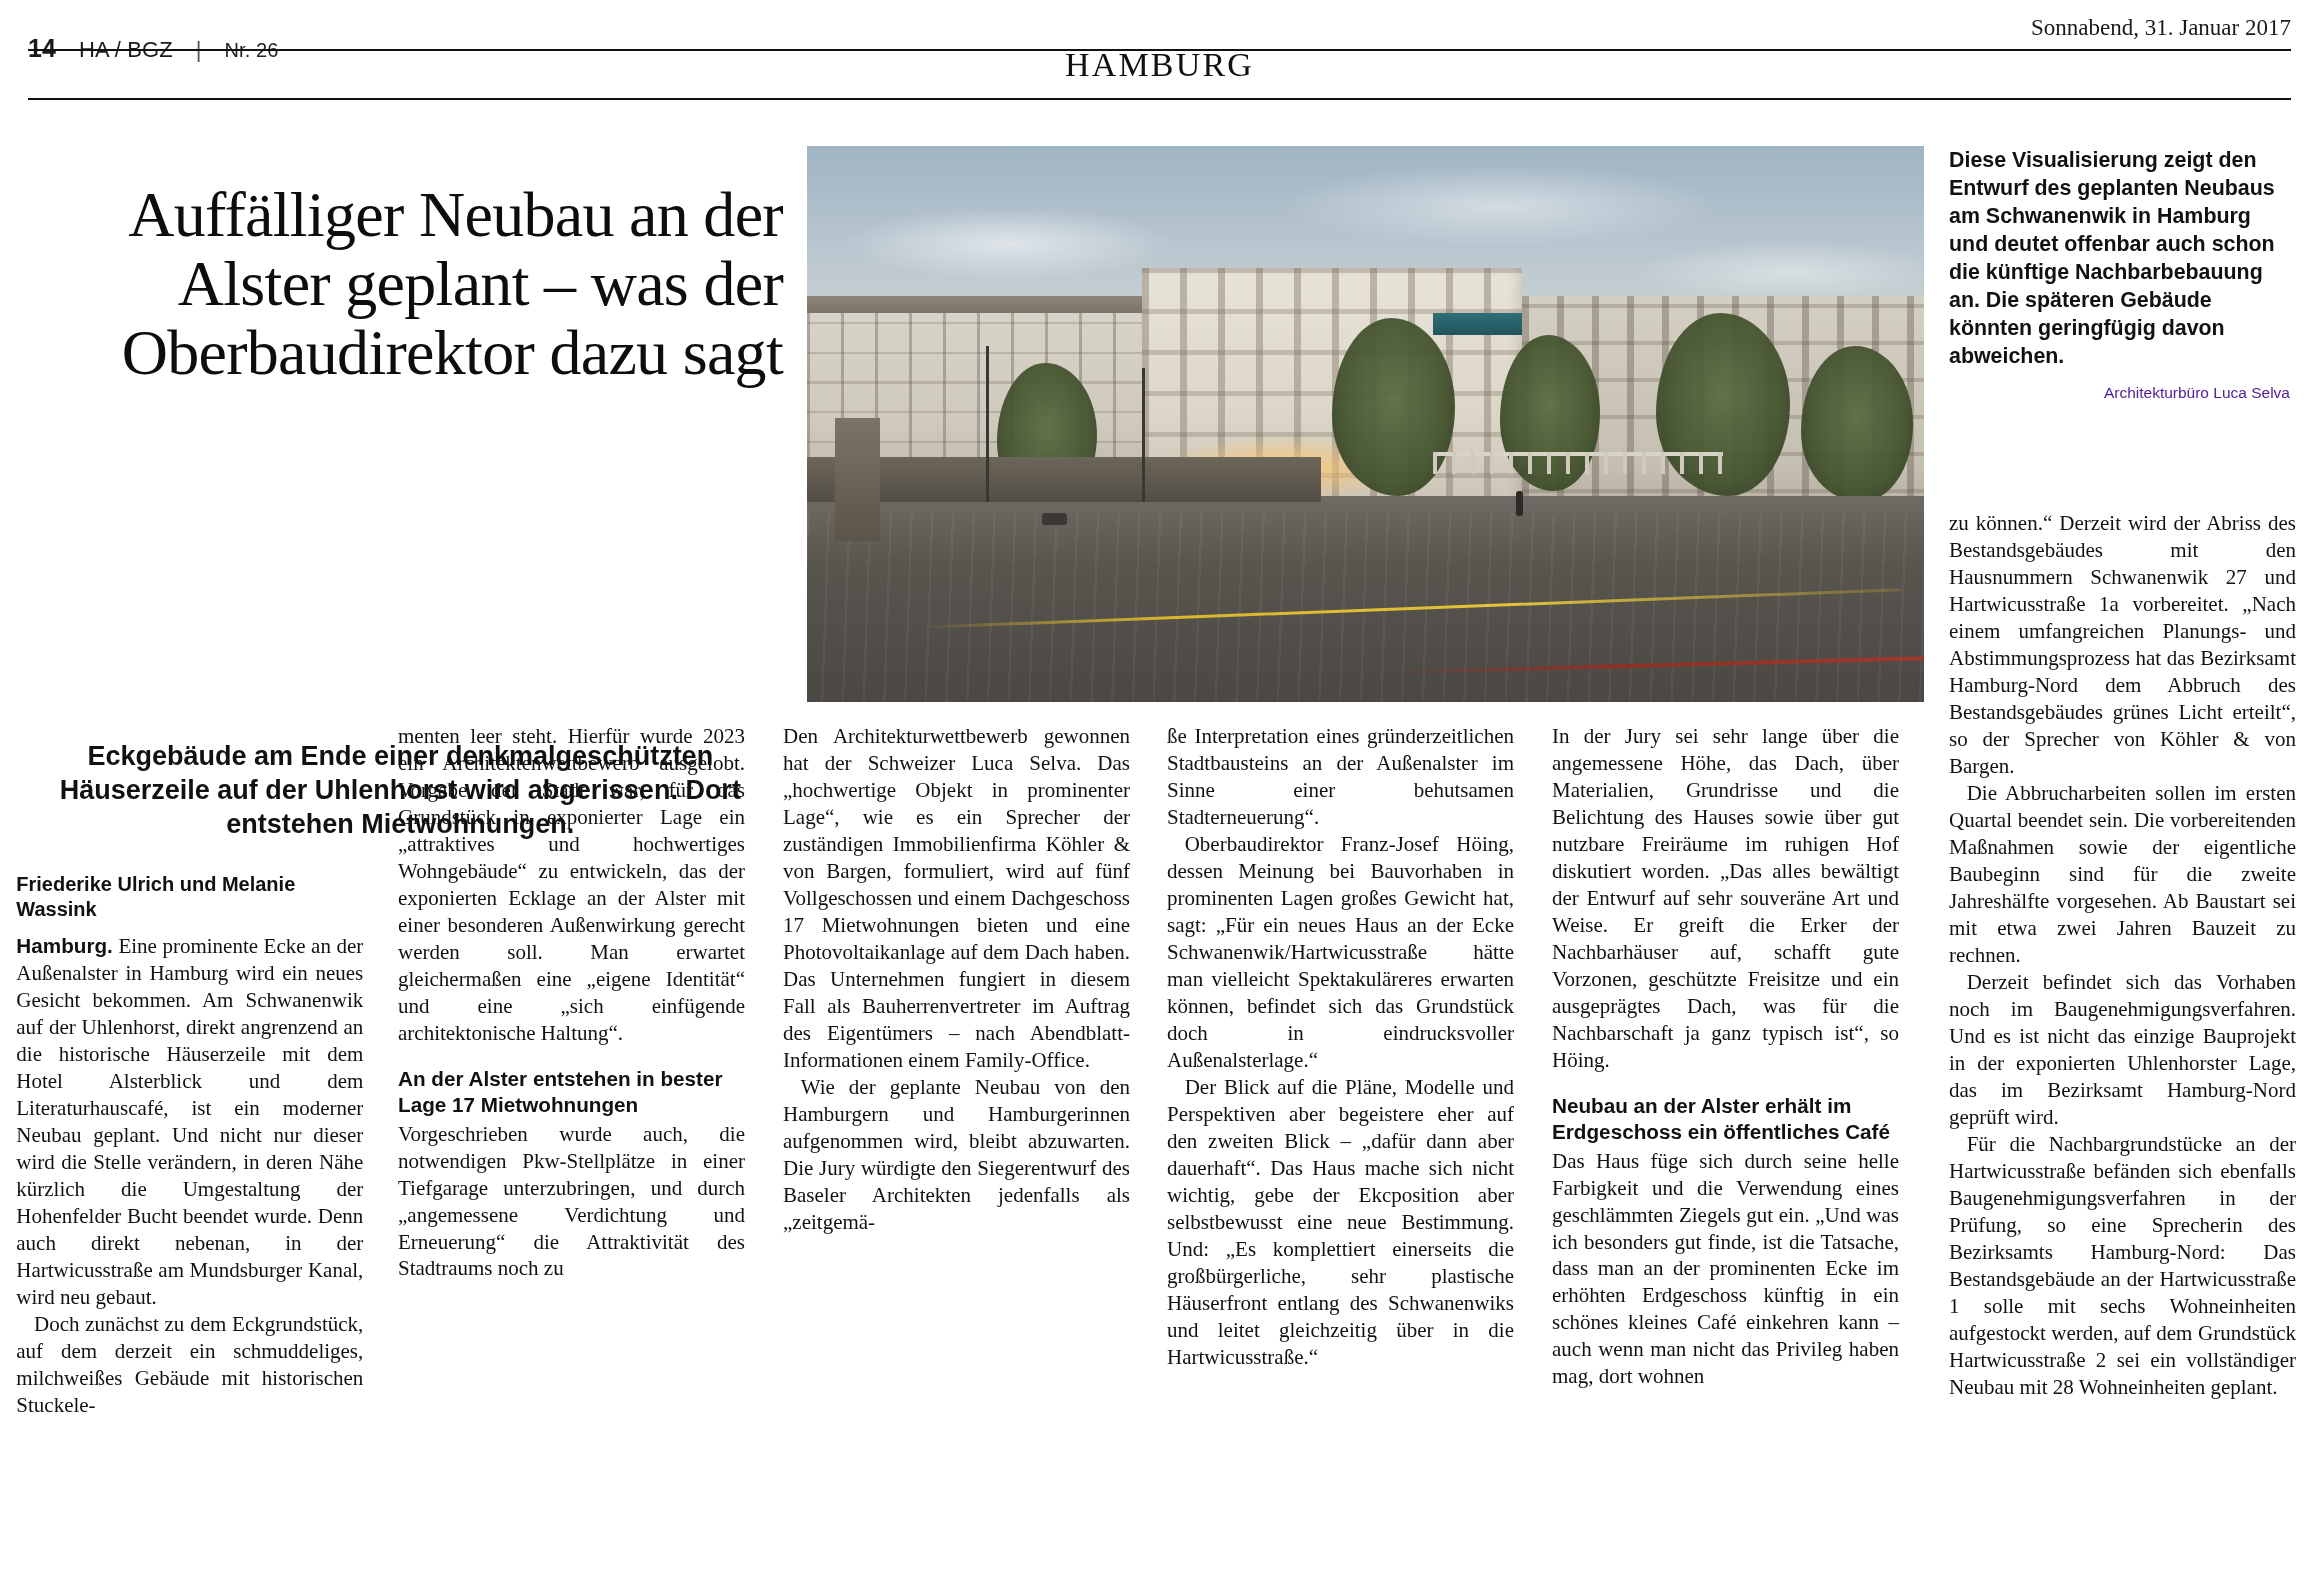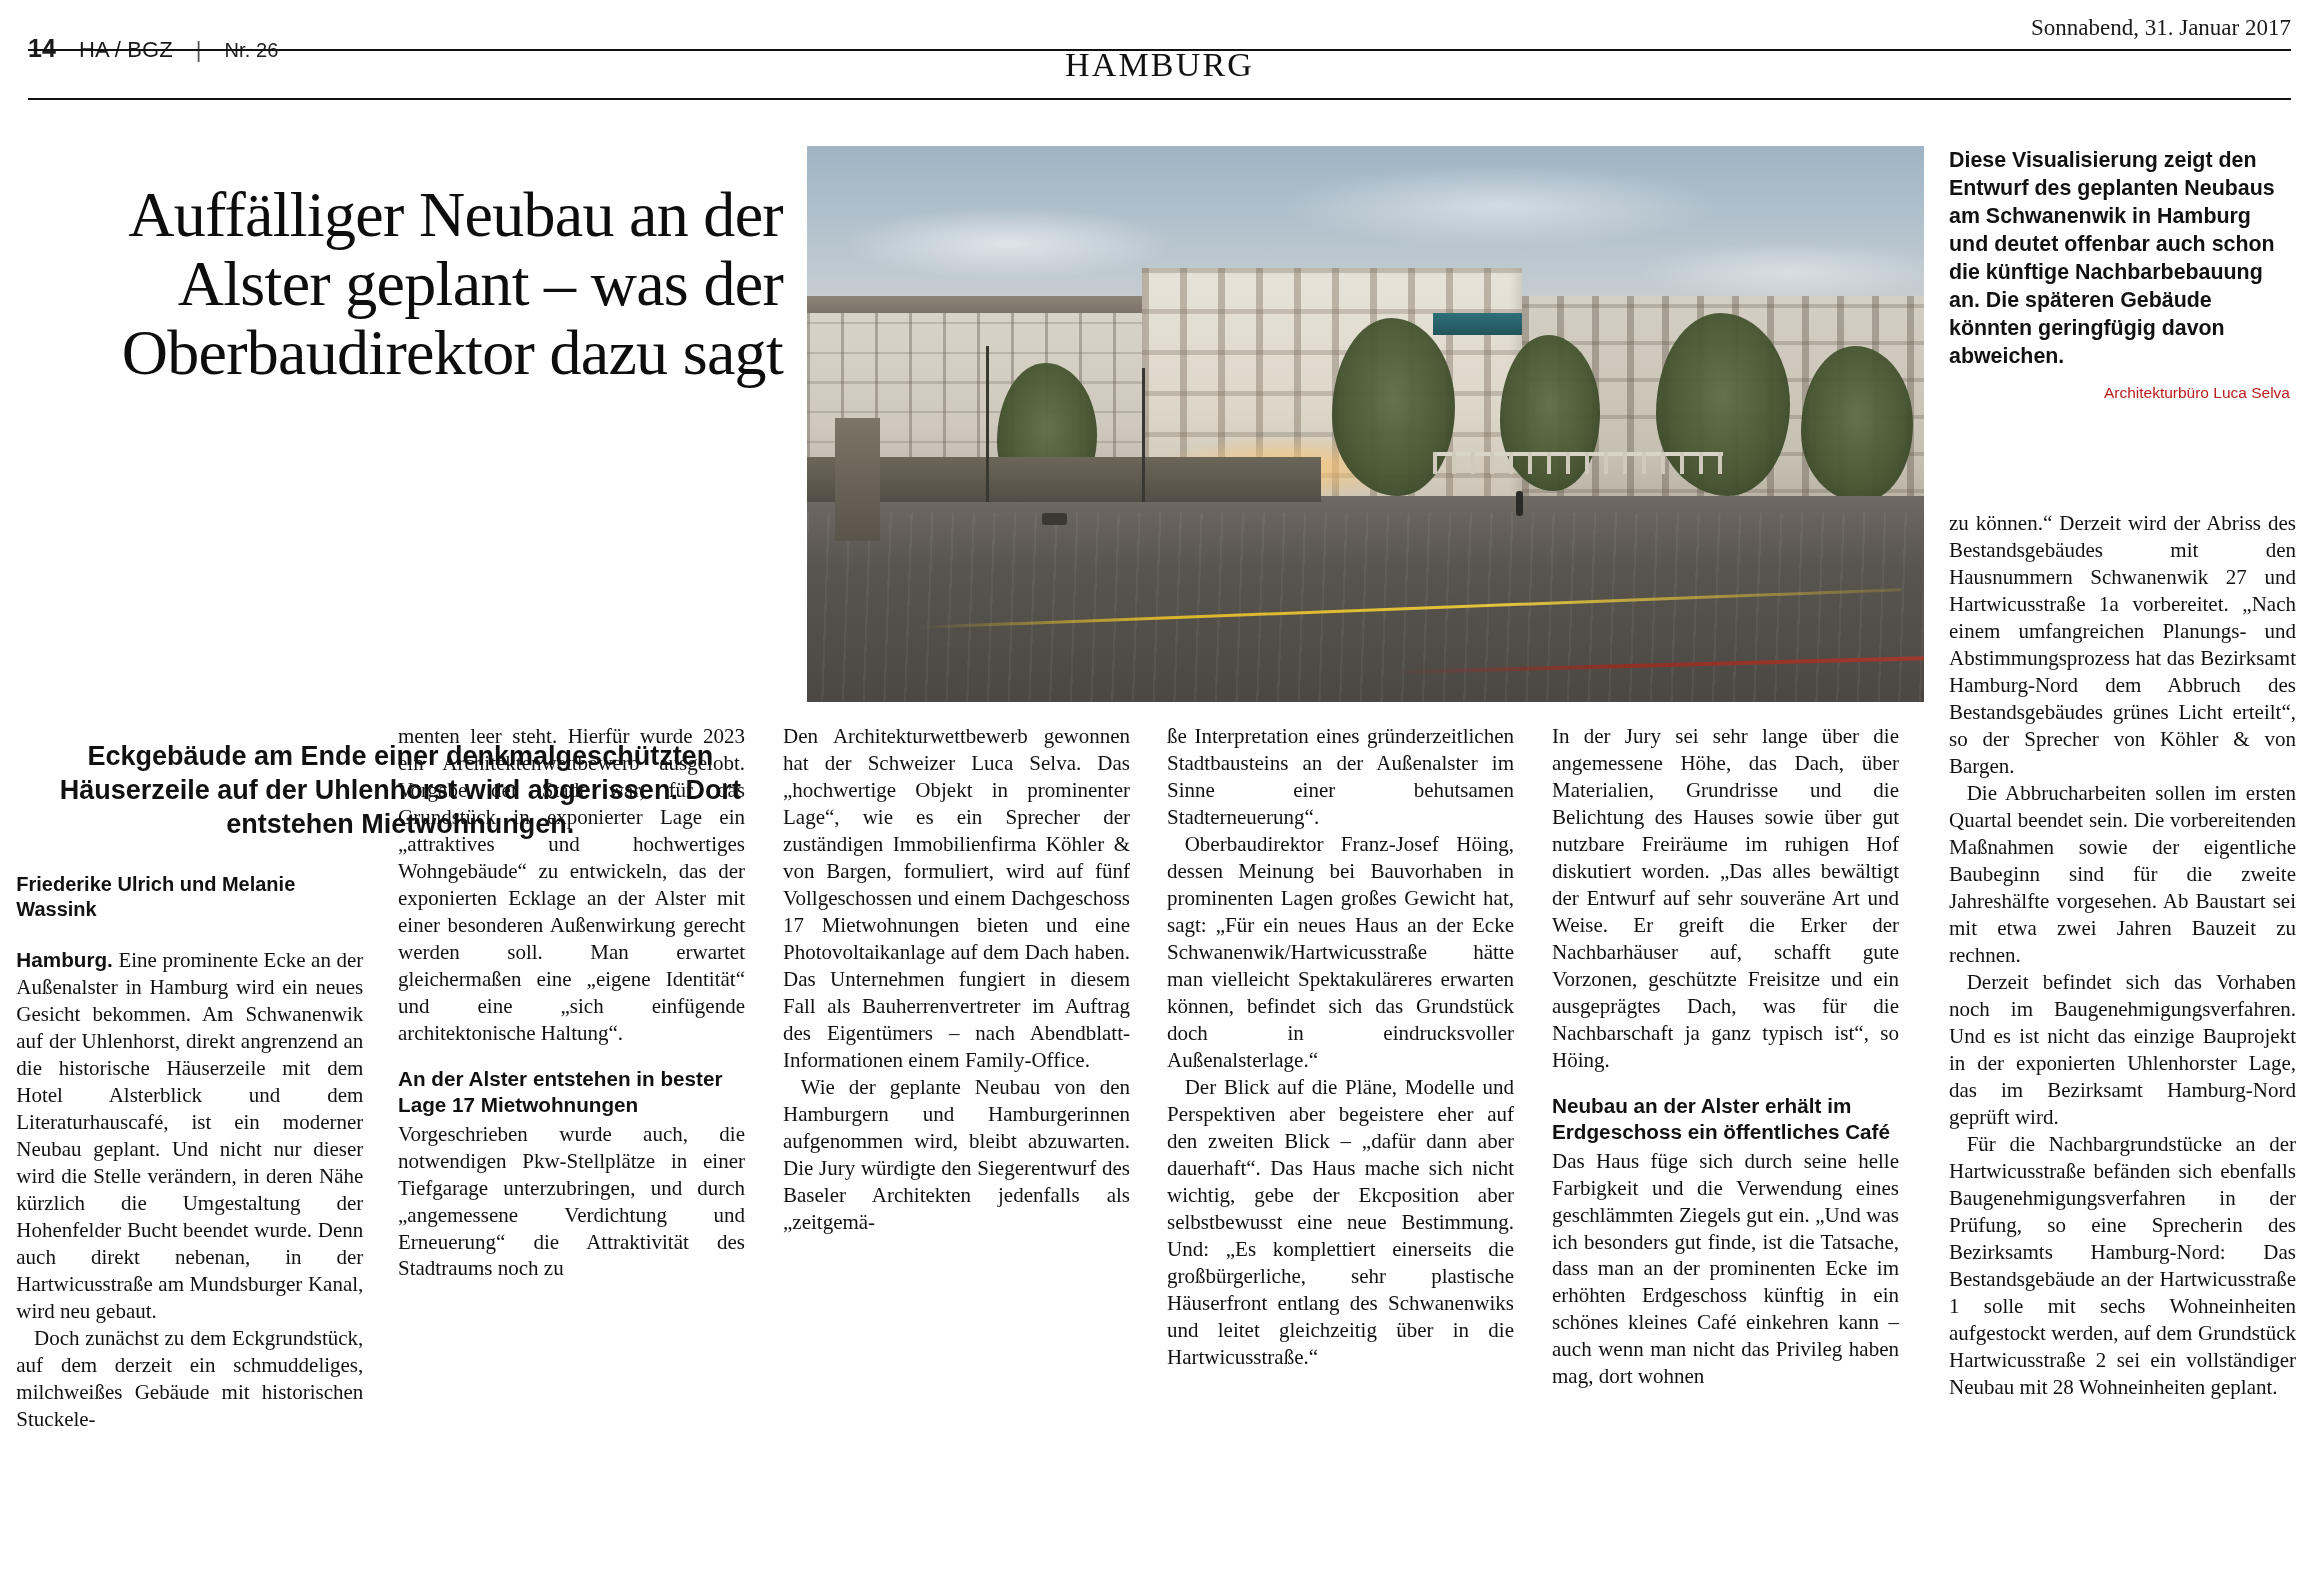--- a/index.html
+++ b/index.html
@@ -269,21 +269,21 @@
     color: #111;
   }
   .credit {
     position: absolute;
     left: 1949px;
     top: 384px;
     width: 341px;
     text-align: right;
     font-family: "Liberation Sans", sans-serif;
     font-size: 15.5px;
-    color: #b91c1c;
+    color: #4c1d95;
   }
 
   
   .col {
     position: absolute;
     top: 0;
     width: 341px;
     font-family: "Liberation Serif", serif;
     font-size: 21px;
     line-height: 1.285;
@@ -300,21 +300,21 @@
   #col3 { left: 783px; top: 723px;  width: 347px; }
   #col4 { left: 1167px; top: 723px;  width: 347px; }
   #col5 { left: 1552px; top: 723px;  width: 347px; }
   #col6 { left: 1949px; top: 510px;  width: 347px; }
 
   .byline {
     font-family: "Liberation Sans", sans-serif;
     font-weight: bold;
     font-size: 20px;
     line-height: 1.26;
-    margin-bottom: 25px;
+    margin-bottom: 11px;
     text-align: left;
   }
   .lead-city {
     font-family: "Liberation Sans", sans-serif;
     font-weight: bold;
     font-size: 20.7px;
   }
   .subhead-inline {
     font-family: "Liberation Sans", sans-serif;
     font-weight: bold;

